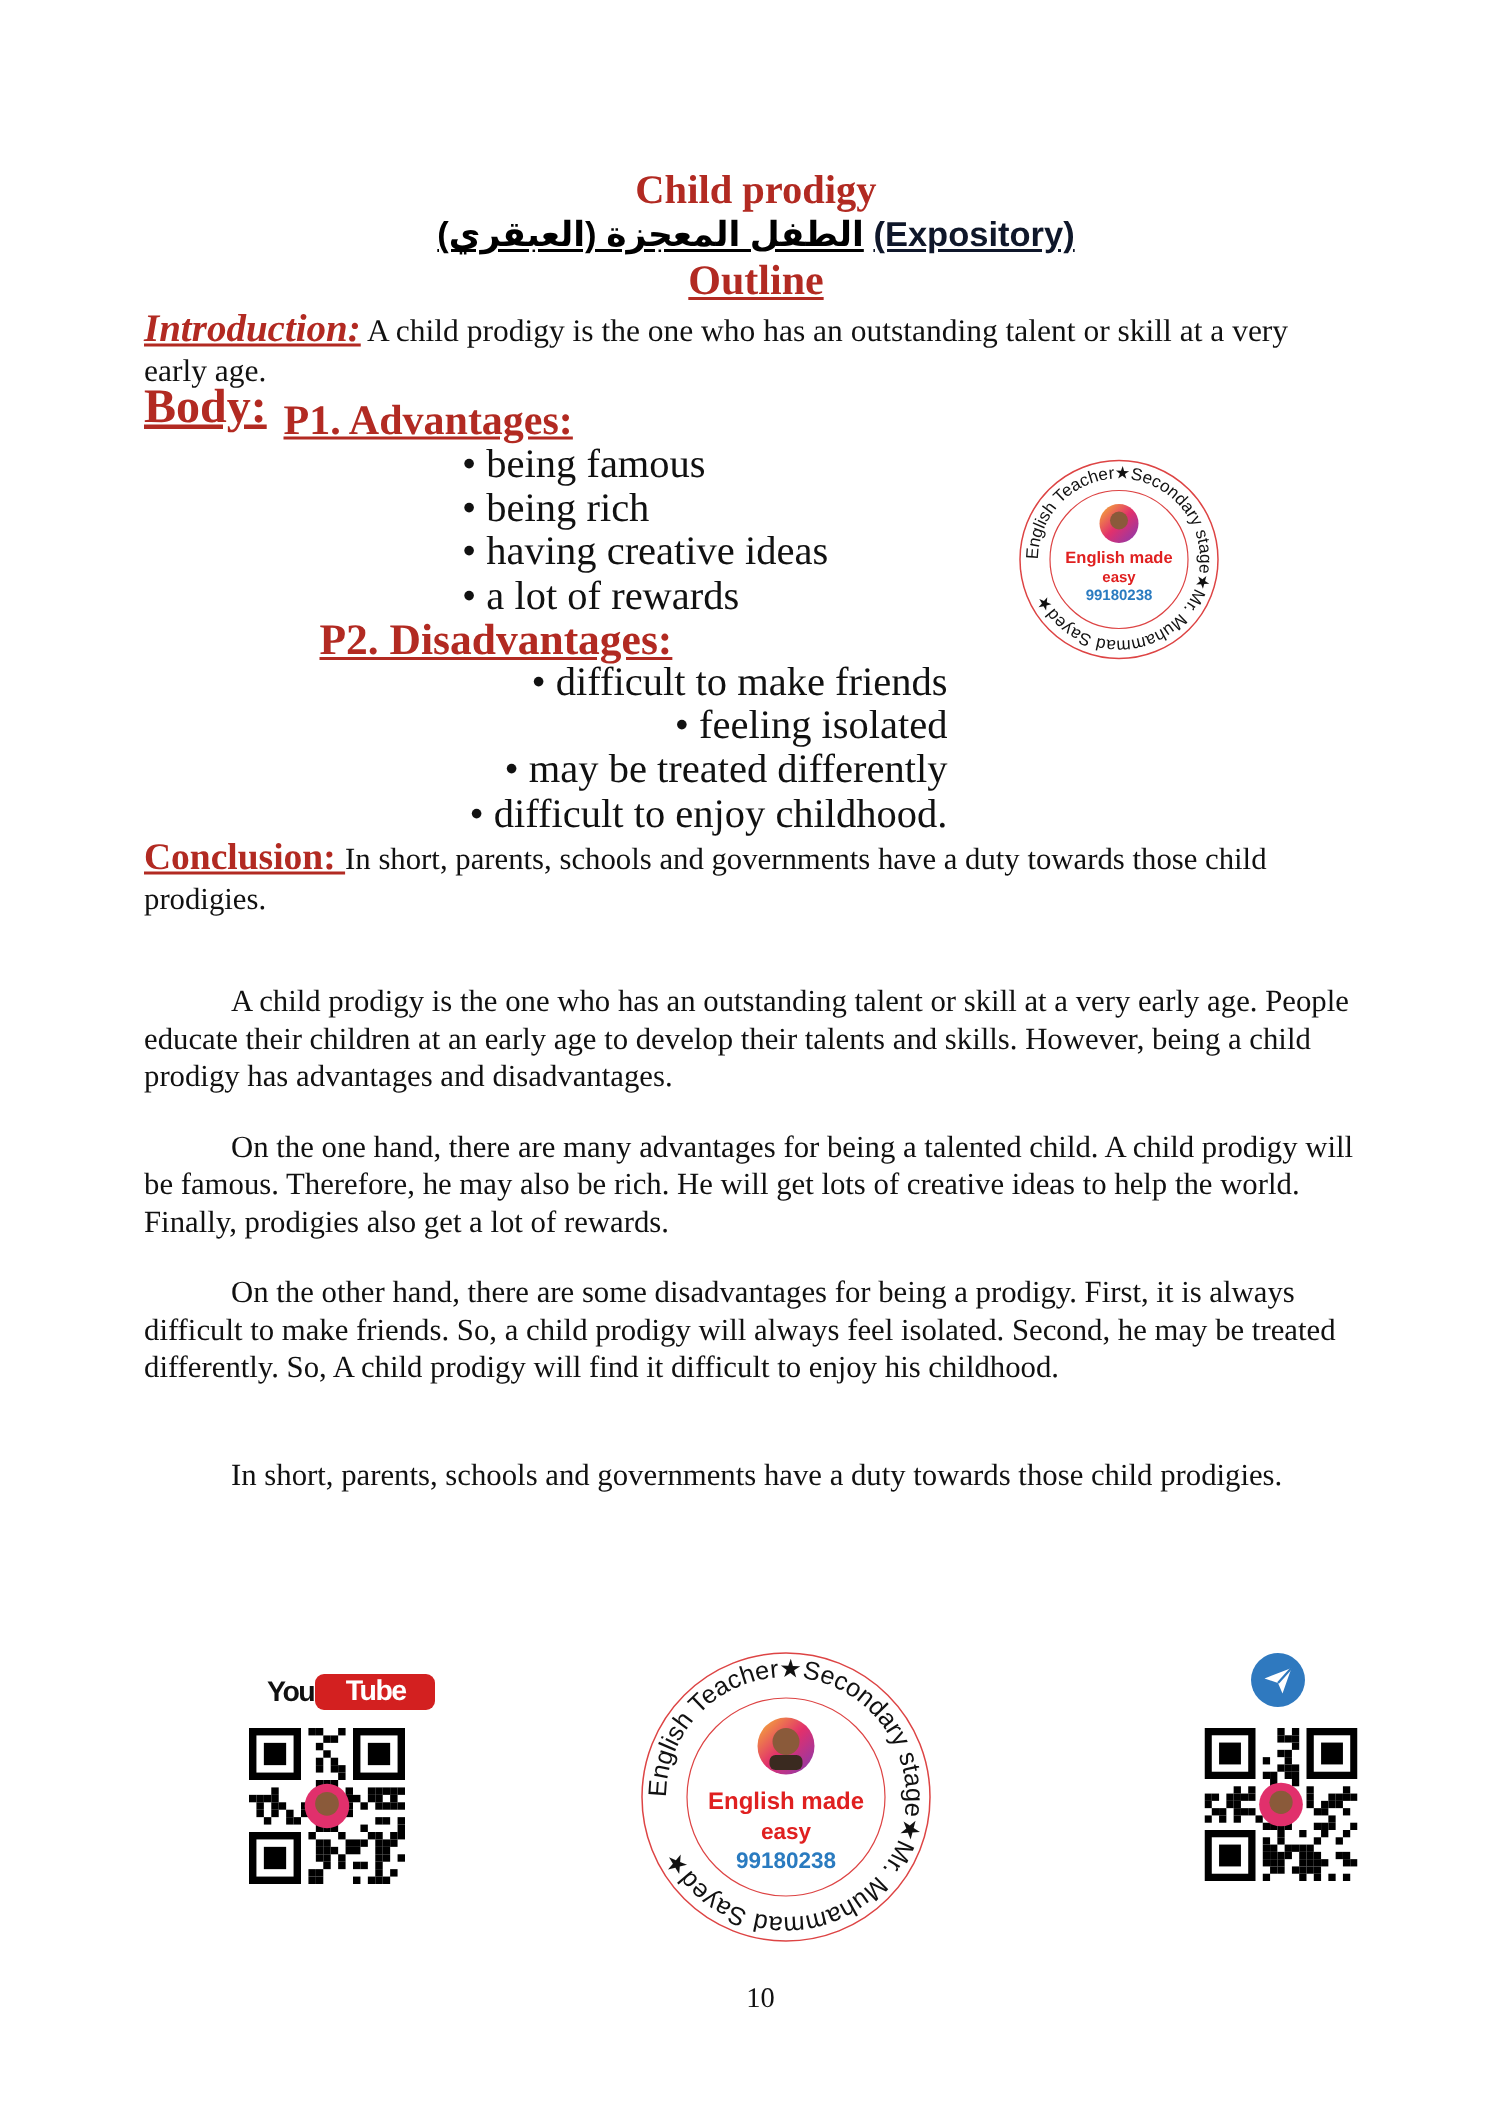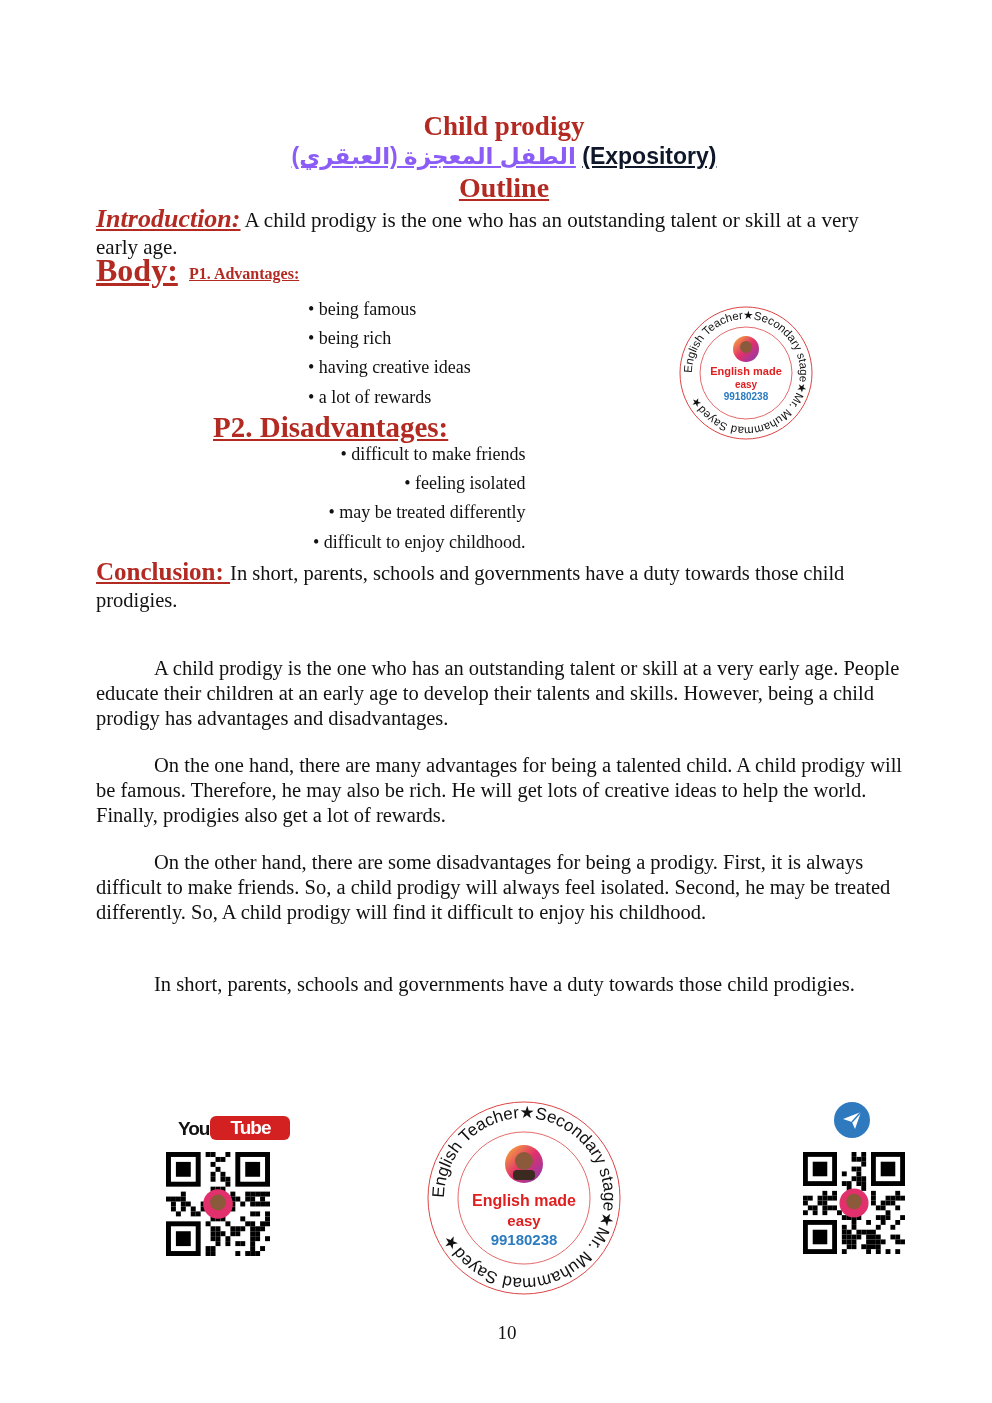--- a/index.html
+++ b/index.html
@@ -2,30 +2,30 @@
 <html><head>
 <meta charset="utf-8">
 <style>
   html,body{margin:0;padding:0;background:#fff;}
   body{width:992px;height:1403px;position:relative;overflow:hidden;font-family:"Liberation Serif","DejaVu Serif",serif;color:#111;}
   .abs{position:absolute;}
   .red{color:#b22a22;}
   .title{left:0;width:1008px;text-align:center;font-weight:bold;}
   .t1{top:111px;font-size:27px;}
   .t2{top:143px;font-size:23px;font-family:"Liberation Sans","DejaVu Sans",sans-serif;}
-  .t2 .ar{color:#8b5cf6;text-decoration:underline;}
+  .t2 .ar{color:#000000;text-decoration:underline;}
   .t2 .en{color:#0f172a;text-decoration:underline;}
   .t3{top:172px;font-size:28px;text-decoration:underline;}
   .head{font-weight:bold;color:#b22a22;text-decoration:underline;}
   .intro{left:96px;top:205px;width:800px;font-size:21px;line-height:27px;}
   .intro .head{font-size:26px;font-style:italic;}
   .body-h{left:96px;top:252px;font-size:32px;}
-  .p1{left:189px;top:265px;font-size:16px;}
+  .p1{left:189px;top:265px;font-size:28px;}
   .p2{left:213px;top:411px;font-size:29px;}
-  ul.list{list-style:none;margin:0;padding:0;font-size:18px;}
+  ul.list{list-style:none;margin:0;padding:0;font-size:27px;}
   ul.list li{height:29.2px;line-height:29px;white-space:nowrap;}
   .adv{left:308px;top:295px;}
   .dis{left:313px;top:440px;text-align:right;}
   .concl{left:96px;top:558px;width:820px;font-size:20.5px;line-height:27px;}
   .concl .head{font-size:25px;}
   .essay{left:96px;width:812px;font-size:20.5px;line-height:24.8px;}
   .essay p{margin:0;text-indent:58px;}
   .e1{top:656px;}
   .e2{top:753px;}
   .e3{top:850px;}

